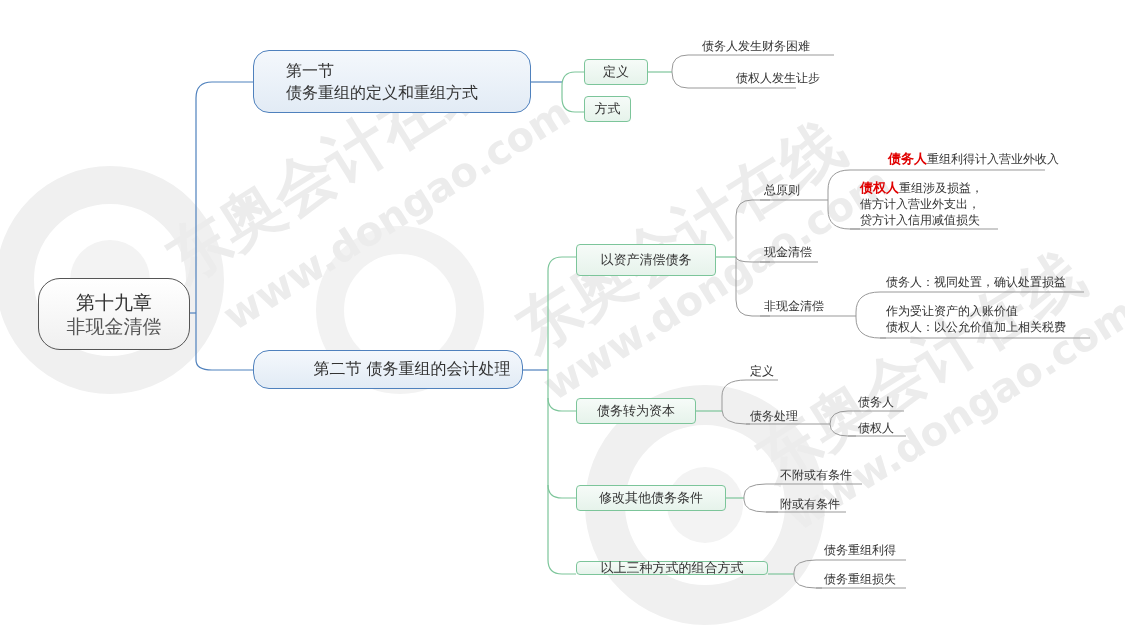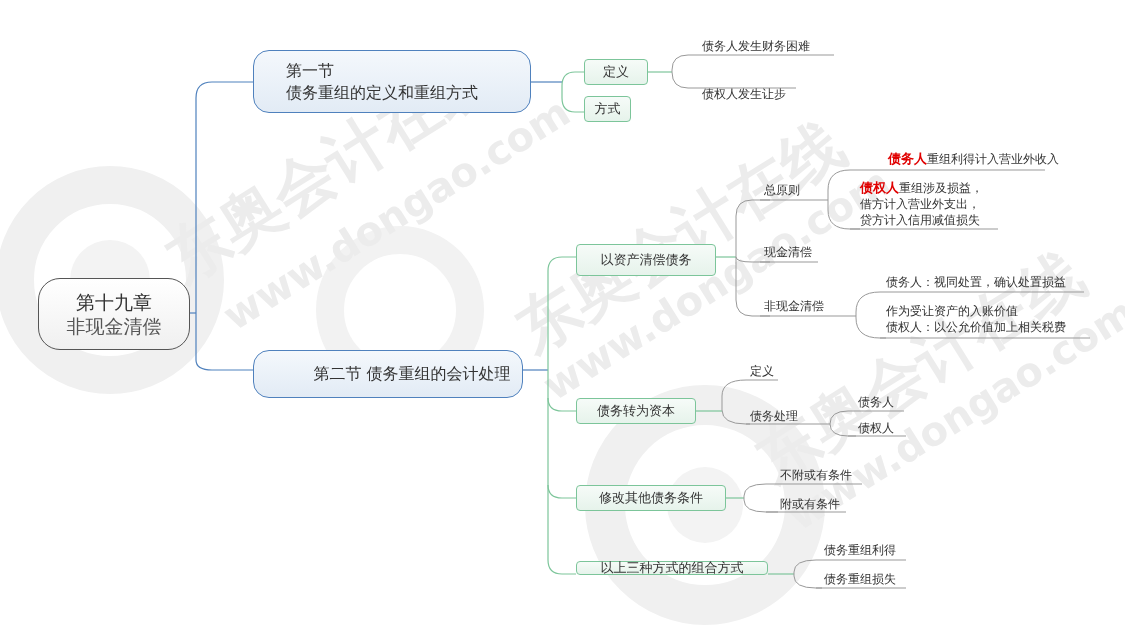--- a/index.html
+++ b/index.html
@@ -21,21 +21,21 @@
       flex-direction: column; font-size: 19px; line-height: 24px;
     }
     .root .l1 { color: #333333; }
     .root .l2 { color: #555555; }
     .sec {
       border: 1px solid #4f81bd; border-radius: 16px;
       background: linear-gradient(#f4f8fc, #e2ebf5);
       font-size: 16px; color: #333333;
     }
     .sec1 { left: 253px; top: 50px; width: 278px; height: 63px; flex-direction: column; align-items: flex-start; padding-left: 32px; line-height: 22px; }
-    .sec2 { left: 253px; top: 350px; width: 270px; height: 48px; padding-left: 48px; }
+    .sec2 { left: 253px; top: 350px; width: 270px; height: 39px; padding-left: 48px; }
     .sub {
       border: 1px solid #7cc59a; border-radius: 4px;
       background: linear-gradient(#f6fbf8, #e6f3eb);
       font-size: 13px; color: #333333;
     }
     .leaf { position: absolute; font-size: 12px; color: #333333; white-space: nowrap; line-height: 16px; }
     .red { color: #e00000; font-weight: bold; font-size: 13px; }
   </style>
 </head>
 <body>
@@ -128,21 +128,21 @@
   <div>第一节</div>
   <div>债务重组的定义和重组方式</div>
 </div>
 <div class="node sub" style="left:584px;top:59px;width:64px;height:26px;">
   <span>定义</span>
 </div>
 <div class="node sub" style="left:584px;top:96px;width:47px;height:26px;">
   <span>方式</span>
 </div>
 <div class="leaf" style="left:702px;top:38px;">债务人发生财务困难</div>
-<div class="leaf" style="left:702px;top:70px;margin-top:16px;">债权人发生让步</div>
+<div class="leaf" style="left:736px;top:70px;">债权人发生让步</div>
 
 <div class="node sec sec2">
   <span>第二节 债务重组的会计处理</span>
 </div>
 
 <div class="node sub" style="left:576px;top:244px;width:140px;height:32px;">
   <span>以资产清偿债务</span>
 </div>
 <div class="leaf" style="left:764px;top:182px;">总原则</div>
 <div class="leaf" style="left:764px;top:244px;">现金清偿</div>

